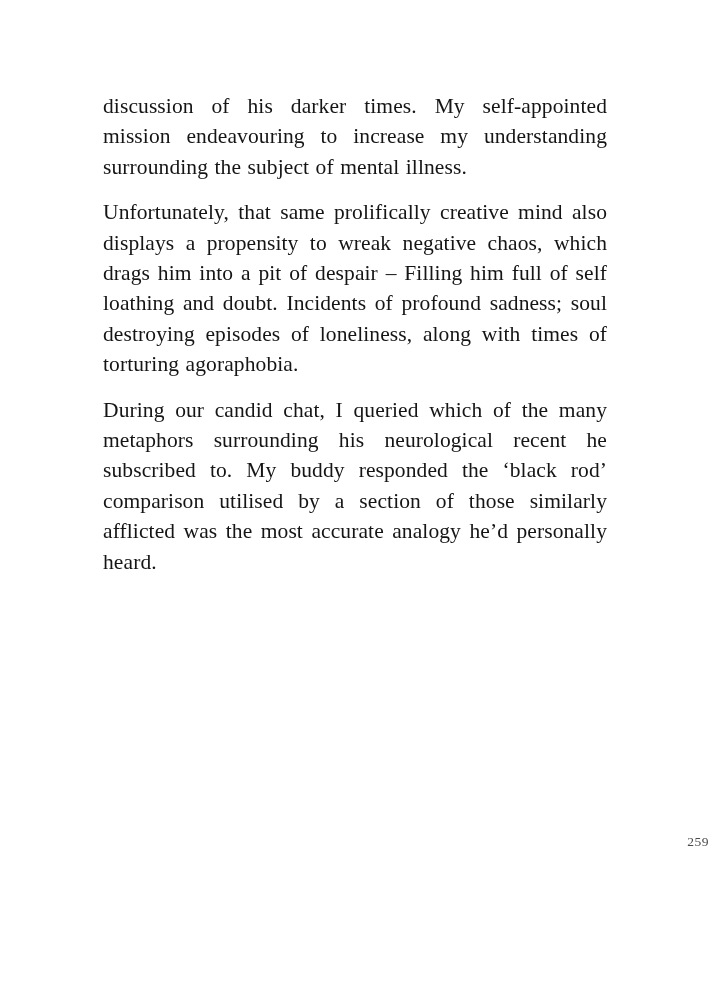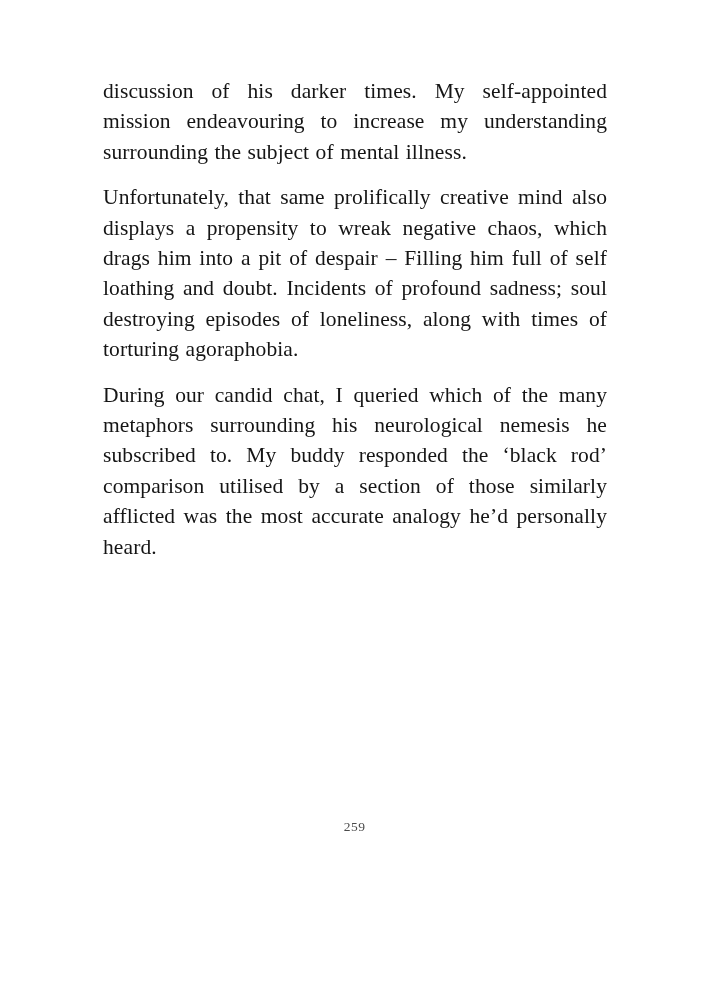--- a/index.html
+++ b/index.html
@@ -10,21 +10,21 @@
   body {
     width: 709px;
     height: 992px;
     position: relative;
     font-family: "Liberation Serif", serif;
     color: #111111;
     overflow: hidden;
   }
   .page {
     position: absolute;
-    top: 0;
+    top: 15px;
     left: 0;
     width: 709px;
     height: 868px;
     background: #ffffff;
   }
   .text-block {
     position: absolute;
     top: 76px;
     left: 103px;
     width: 504px;
@@ -40,29 +40,29 @@
     color: #151515;
   }
   .text-block p:last-child {
     margin-bottom: 0;
   }
   .page-number {
     position: absolute;
     left: 0;
     bottom: 33px;
     width: 709px;
-    text-align: center;
+    text-align: right;
     font-size: 13.5px;
     color: #4a4a4a;
     letter-spacing: 0.5px;
   }
 </style>
 </head>
 <body>
 
 <div class="page">
   <div class="text-block">
     <p>discussion of his darker times. My self-appointed mission endeavouring to increase my understanding surrounding the subject of mental illness.</p>
     <p>Unfortunately, that same prolifically creative mind also displays a propensity to wreak negative chaos, which drags him into a pit of despair – Filling him full of self loathing and doubt. Incidents of profound sadness; soul destroying episodes of loneliness, along with times of torturing agoraphobia.</p>
-    <p>During our candid chat, I queried which of the many metaphors surrounding his neurological nemesis he subscribed to. My buddy responded the ‘black rod’ comparison utilised by a section of those similarly afflicted was the most accurate analogy he’d personally heard.</p>
+    <p>During our candid chat, I queried which of the many metaphors surrounding his neurological recent he subscribed to. My buddy responded the ‘black rod’ comparison utilised by a section of those similarly afflicted was the most accurate analogy he’d personally heard.</p>
   </div>
   <div class="page-number">259</div>
 </div>
 
 </body></html>

